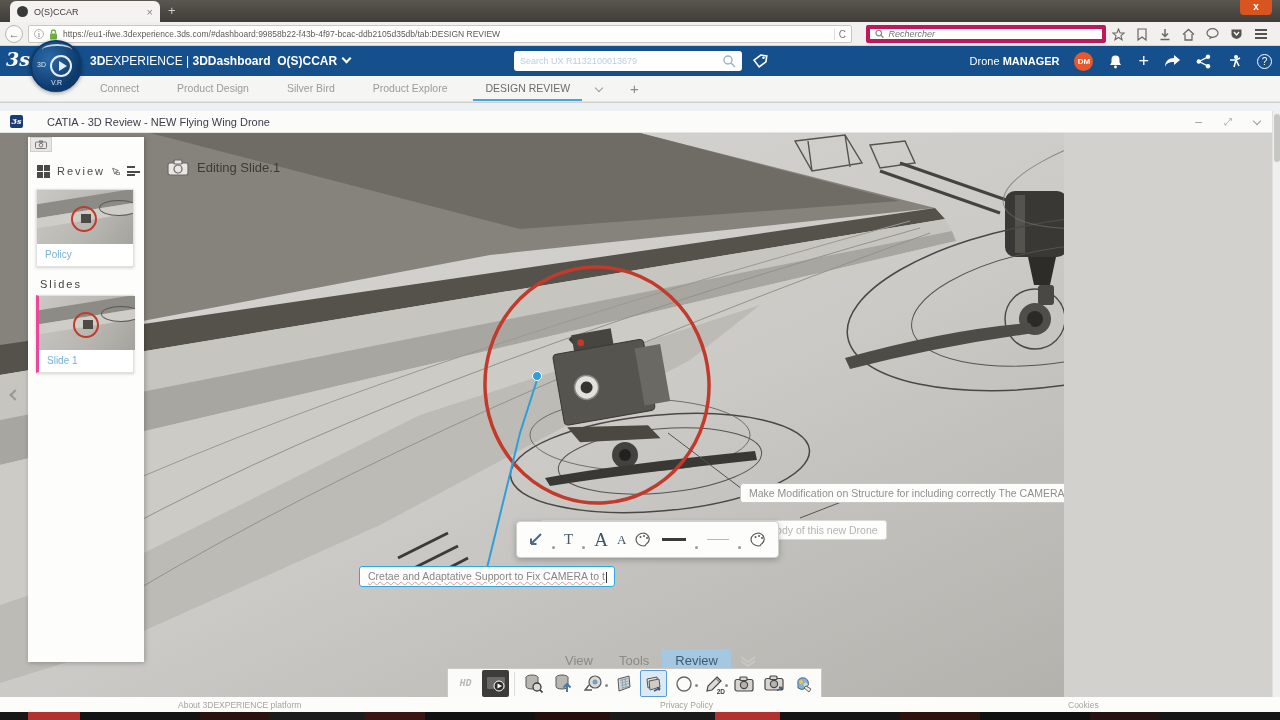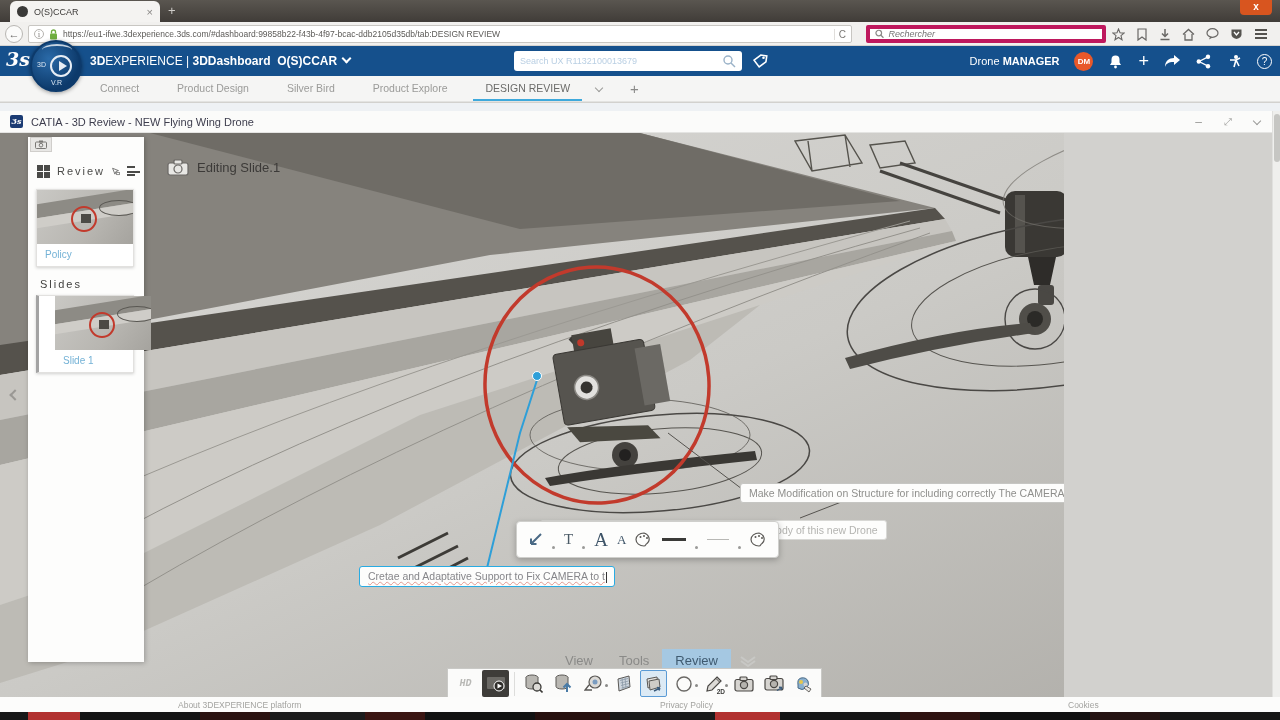--- a/index.html
+++ b/index.html
@@ -74,21 +74,21 @@
     transform:rotate(45deg); margin:0 4px 2px 0; }
   #dash-add { color:#8a8a88; font-size:15px; margin-left:10px; }
 
   #page-gap { position:absolute; left:0; top:103px; width:1280px; height:8px; background:#eef1f4; }
 
   
   #catia-bar { position:absolute; left:0; top:111px; width:1280px; height:22px; background:#fbfbfa; border-bottom:1px solid #e4e4e2;
     display:flex; align-items:center; padding:0 10px; gap:8px; }
   #catia-icon { width:13px; height:13px; background:#1b3b73; border-radius:2px; color:#fff; font-size:8px; font-style:italic;
     font-family:"DejaVu Serif",serif; font-weight:bold; text-align:center; line-height:13px; }
-  #catia-title { font-size:11px; color:#3d3d4d; }
+  #catia-title { font-size:11px; color:#3d3d4d;margin-left:16px; }
   #catia-controls { position:absolute; right:20px; top:0; height:22px; display:flex; gap:22px; align-items:center; color:#9a9a98; }
   #catia-controls .minimize { font-size:12px; }
   #catia-controls .expand { font-size:10px; }
   #catia-controls .chevdn { width:6px; height:6px; border-right:1.5px solid #9a9a98; border-bottom:1.5px solid #9a9a98; transform:rotate(45deg); margin-bottom:3px; }
 
   
   #workspace { position:absolute; left:0; top:133px; width:1064px; height:564px; overflow:hidden;
     background:linear-gradient(135deg,#d8d7d4 0%, #ccCBC7 45%, #b2b0ab 100%); }
   #scene-svg { position:absolute; left:0; top:0; }
 
@@ -106,21 +106,21 @@
   .thumb-card { position:absolute; left:8px; width:98px; background:#fff; border:1px solid #e2e1df; box-shadow:0 1px 3px rgba(0,0,0,.18); }
   .thumb-scene { width:96px; height:54px; position:relative; overflow:hidden;
     background:linear-gradient(125deg,#c9c8c4 0%, #b8b6b1 60%, #a5a39e 100%); }
   .thumb-scene .band1 { position:absolute; left:-8px; top:6px; width:120px; height:14px; background:#8d8b85; transform:rotate(-9deg); }
   .thumb-scene .band2 { position:absolute; left:-8px; top:20px; width:120px; height:10px; background:#cfcdc8; transform:rotate(-9deg); }
   .thumb-scene .redring { position:absolute; left:34px; top:16px; width:26px; height:26px; border:2px solid #c23a2c; border-radius:50%; }
   .thumb-scene .gimbal { position:absolute; left:44px; top:24px; width:10px; height:9px; background:#4c4a45; }
   .thumb-scene .rotor { position:absolute; right:-6px; top:10px; width:40px; height:16px; border:1px solid #5a5853; border-radius:50%; }
   .thumb-label { font-size:10px; color:#74b2d6; padding:5px 8px 6px; background:#fff; }
   #nominal-card { top:52px; }
-  #slide-card { top:158px; border-left:3px solid #a3a3a3;padding-left:16px; }
+  #slide-card { top:158px; border-left:3px solid #ec4899; }
   #slides-heading { position:absolute; left:12px; top:141px; font-size:11px; letter-spacing:2px; color:#3f3f3d; }
   #collapse-chevron { position:absolute; left:11px; top:258px; width:8px; height:8px; border-left:2px solid #9a9894; border-bottom:2px solid #9a9894; transform:rotate(45deg); z-index:11; }
 
   
   #editing-label { position:absolute; left:167px; top:26px; display:flex; align-items:center; gap:8px; z-index:5; }
   #editing-label .txt { font-size:13px; color:#3c3a38; }
 
   
   .anno-box { position:absolute; background:#fdfdfc; border:1px solid #c6c6c3; border-radius:3px; padding:3px 8px;
     font-size:10.5px; color:#8f8f8c; white-space:nowrap; z-index:6; }

